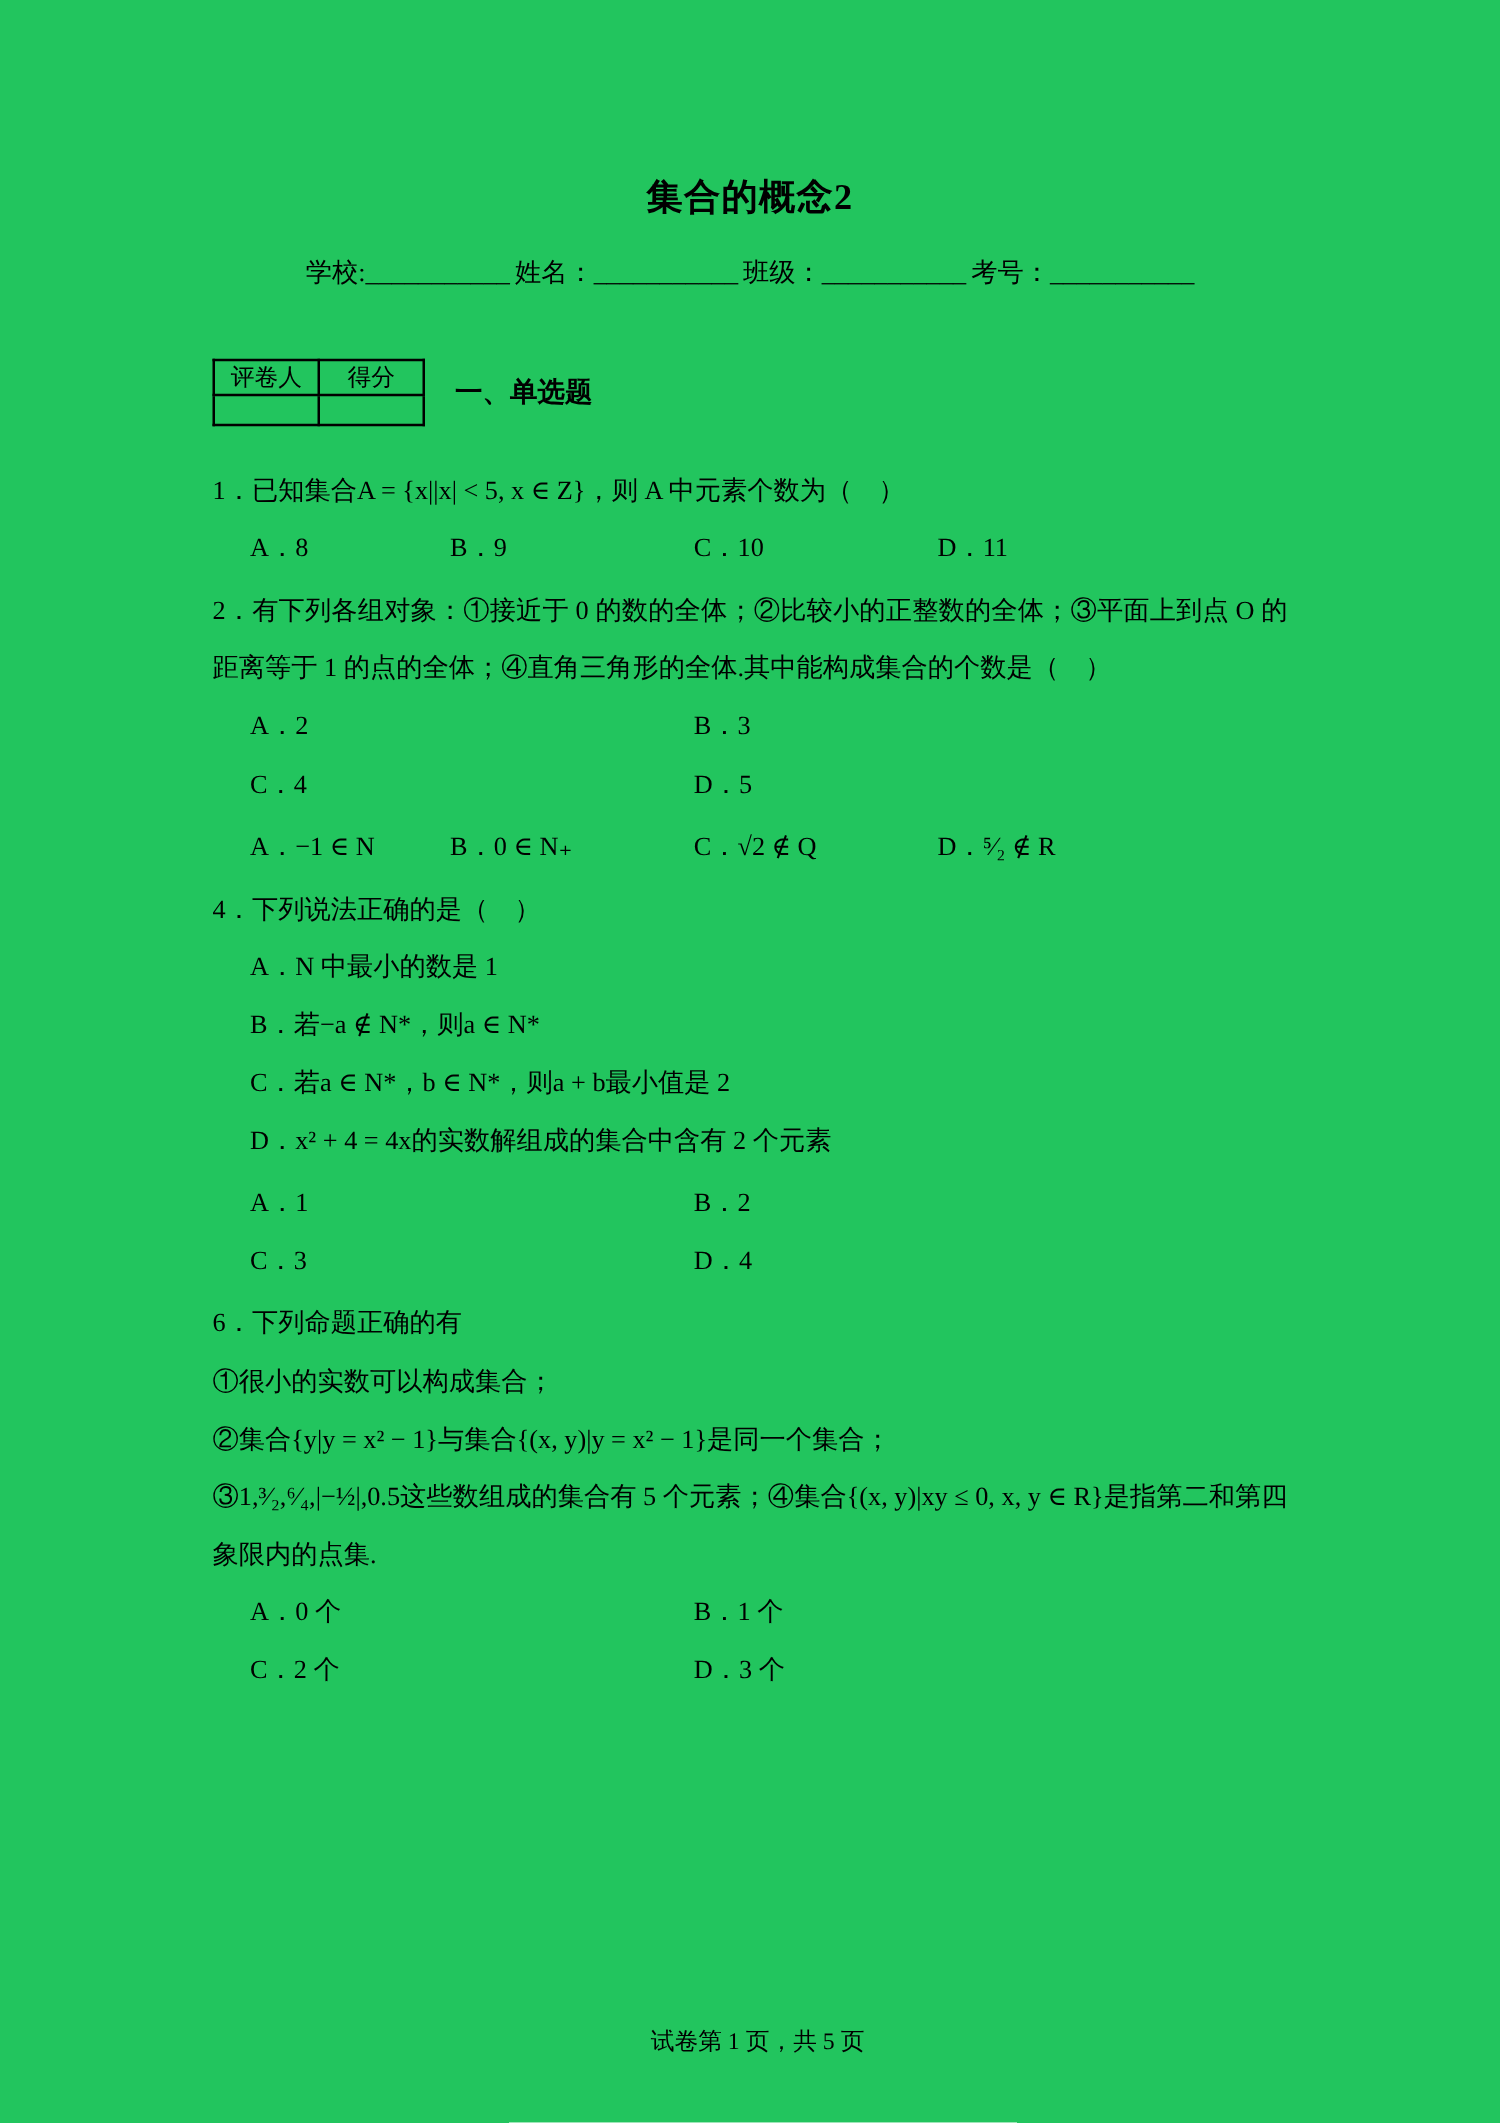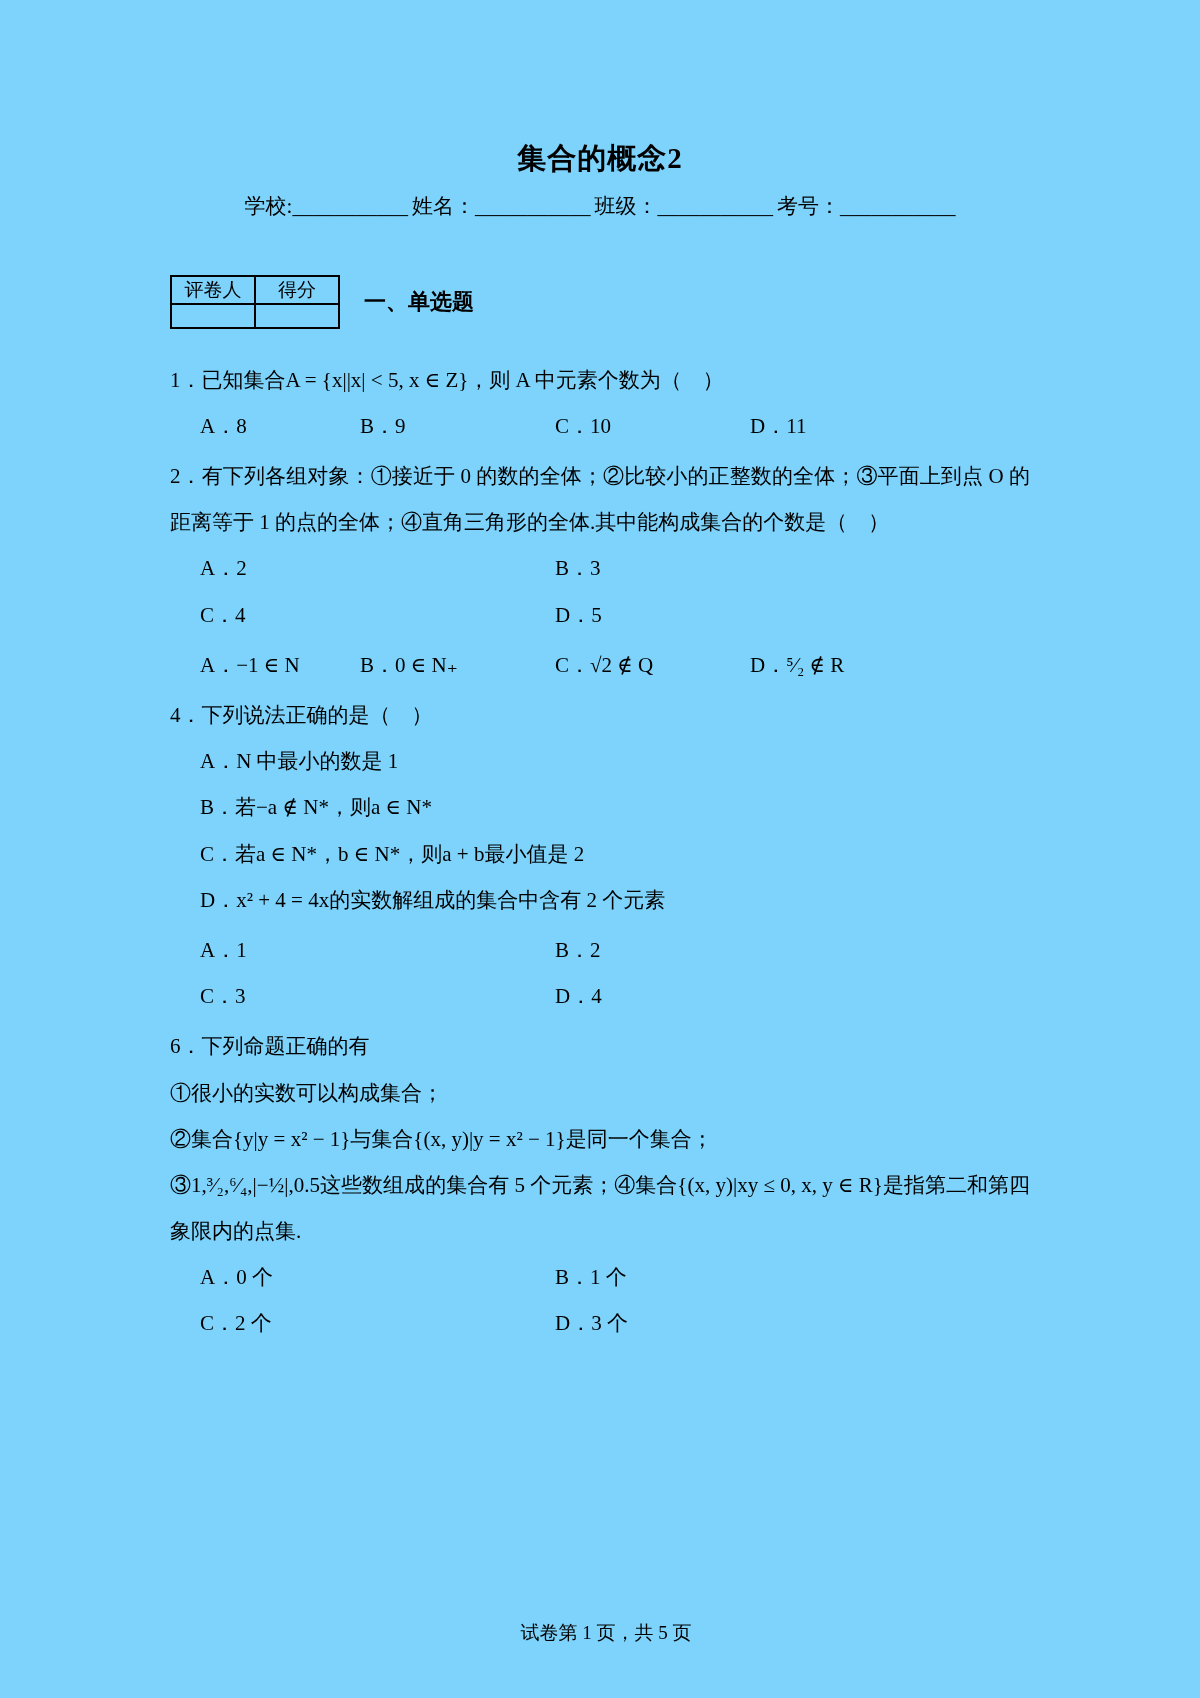--- a/index.html
+++ b/index.html
@@ -7,33 +7,33 @@
   body {
     width: 1200px;
     color: #000;
     font-family: "Liberation Serif", "DejaVu Serif", serif;
   }
   .page {
     position: relative;
     width: 1200px;
     min-height: 1698px;
     padding: 140px 170px 100px 170px;
-    background: #7dd3fc;
+    background: #22c55e;
   }
   .title {
     text-align: center;
     font-size: 29px;
     font-weight: bold;
     letter-spacing: 1px;
     line-height: 1.3;
   }
   .student-info {
     text-align: center;
     font-size: 21px;
-    margin-top: 14px;
+    margin-top: 26px;
     white-space: nowrap;
   }
   .student-info span { padding: 0 2px; }
   .grader-row {
     display: flex;
     align-items: center;
     margin-top: 55px;
   }
   .grader-table {
     border-collapse: collapse;

